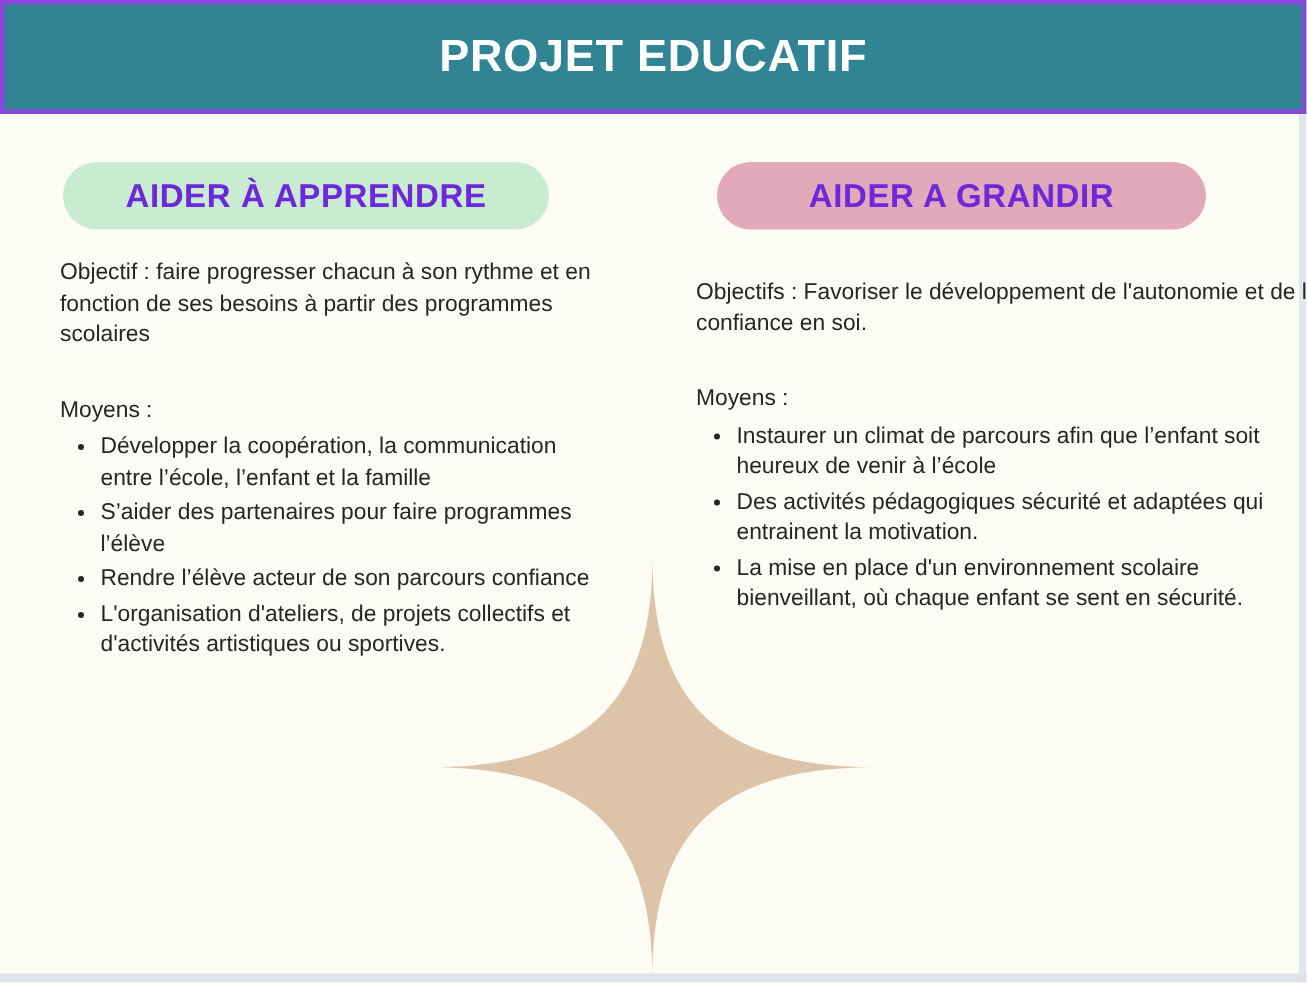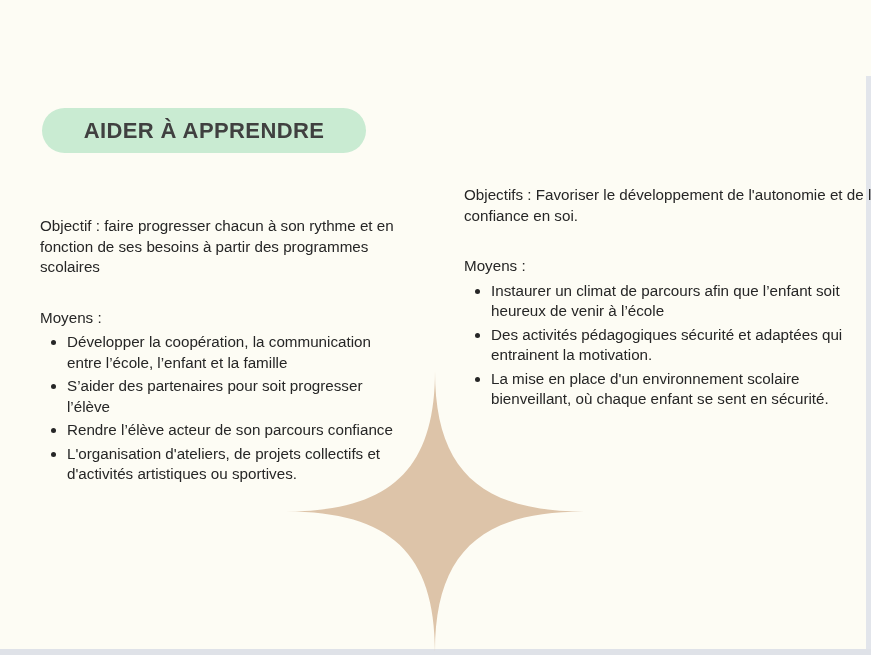--- a/index.html
+++ b/index.html
@@ -6,55 +6,59 @@
   body{font-family:"Liberation Sans","DejaVu Sans",sans-serif;}
   .page{position:relative;width:871px;height:655px;background:#fdfcf4;overflow:hidden;}
 
   .header{position:absolute;top:0;left:0;width:871px;height:76px;
           box-sizing:border-box;border:3px solid #8a45dd;background:#318493;
           display:flex;align-items:center;justify-content:center;}
   .header h1{margin:0;color:#ffffff;font-size:30px;font-weight:bold;letter-spacing:.5px;}
 
   .pill{position:absolute;top:108px;height:45px;border-radius:23px;
         display:flex;align-items:center;justify-content:center;
-        font-size:22px;font-weight:bold;color:#404040;letter-spacing:.4px;z-index:2;}
+        font-size:22px;font-weight:bold;color:#6d28d9;letter-spacing:.4px;z-index:2;}
   .pill-left{left:42px;width:324px;}
   .pill-right{left:478px;width:326px;}
 
   .textcol{position:absolute;z-index:2;color:#262626;font-size:15.2px;line-height:1.35;}
-  .col-left{left:40px;top:172px;width:366px;margin-top:44px;}
+  .col-left{left:40px;top:172px;width:366px;}
   .col-right{left:464px;top:185px;width:418px;}
   .textcol p{margin:0;}
   .means-label{margin-top:30px !important;}
   .textcol ul{margin:4px 0 0 0;padding-left:27px;}
   .textcol li{margin-bottom:3px;}
 
   .sparkle{position:absolute;left:286px;top:371px;width:298px;height:281px;z-index:1;}
 
   .edge-bottom{position:absolute;left:0;bottom:0;width:871px;height:6px;background:#dfe2e8;}
   .edge-right{position:absolute;right:0;top:76px;bottom:0;width:5px;background:#e2e5eb;}
 </style>
 </head>
 <body>
 
 <div class="page" style="background: rgb(253, 252, 244);">
 
+  <div class="header" style="background: rgb(49, 132, 147); border-color: rgb(138, 69, 221);">
+    <h1 style="color: rgb(255, 255, 255);">PROJET EDUCATIF</h1>
+  </div>
 
   <svg class="sparkle" viewBox="0 0 200 200" preserveAspectRatio="none" aria-hidden="true">
     <path id="sparkle-path" d="M100 0 C100 70 130 100 200 100 C130 100 100 130 100 200 C100 130 70 100 0 100 C70 100 100 70 100 0 Z" fill="#ddc4a9"></path>
   </svg>
 
   <div class="pill pill-left" style="background: rgb(201, 235, 210);">AIDER À APPRENDRE</div>
+  <div class="pill pill-right" style="background: rgb(225, 169, 186);">AIDER A GRANDIR</div>
 
   <div class="textcol col-left">
     <p>Objectif : faire progresser chacun à son rythme et en fonction de ses besoins à partir des programmes scolaires</p>
     <p class="means-label">Moyens :</p>
     <ul>
       <li>Développer la coopération, la communication entre l’école, l’enfant et la famille</li>
-      <li>S’aider des partenaires pour soit progresser l’élève</li>
+      <li>S’aider des partenaires pour faire programmes l’élève</li>
       <li>Rendre l’élève acteur de son parcours confiance</li>
       <li>L'organisation d'ateliers, de projets collectifs et d'activités artistiques ou sportives.</li>
     </ul>
   </div>
 
   <div class="textcol col-right">
     <p>Objectifs : Favoriser le développement de l'autonomie et de la confiance en soi.</p>
     <p class="means-label">Moyens :</p>
     <ul>
       <li>Instaurer un climat de parcours afin que l’enfant soit heureux de venir à l’école</li>

